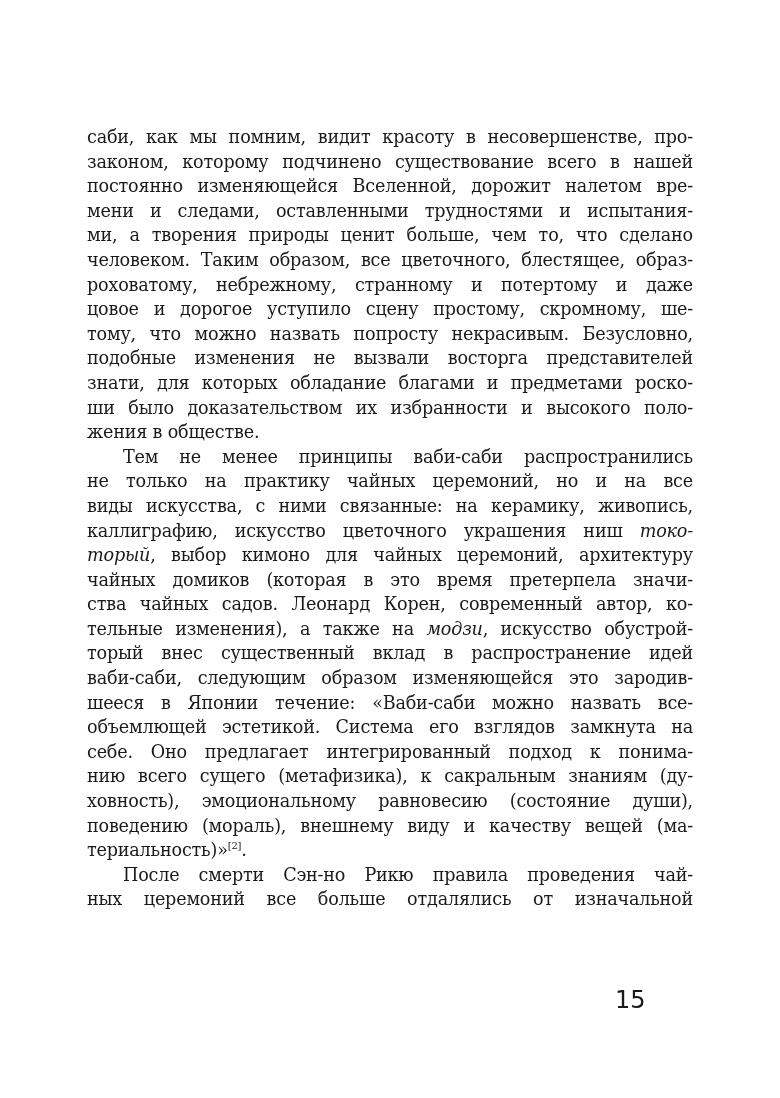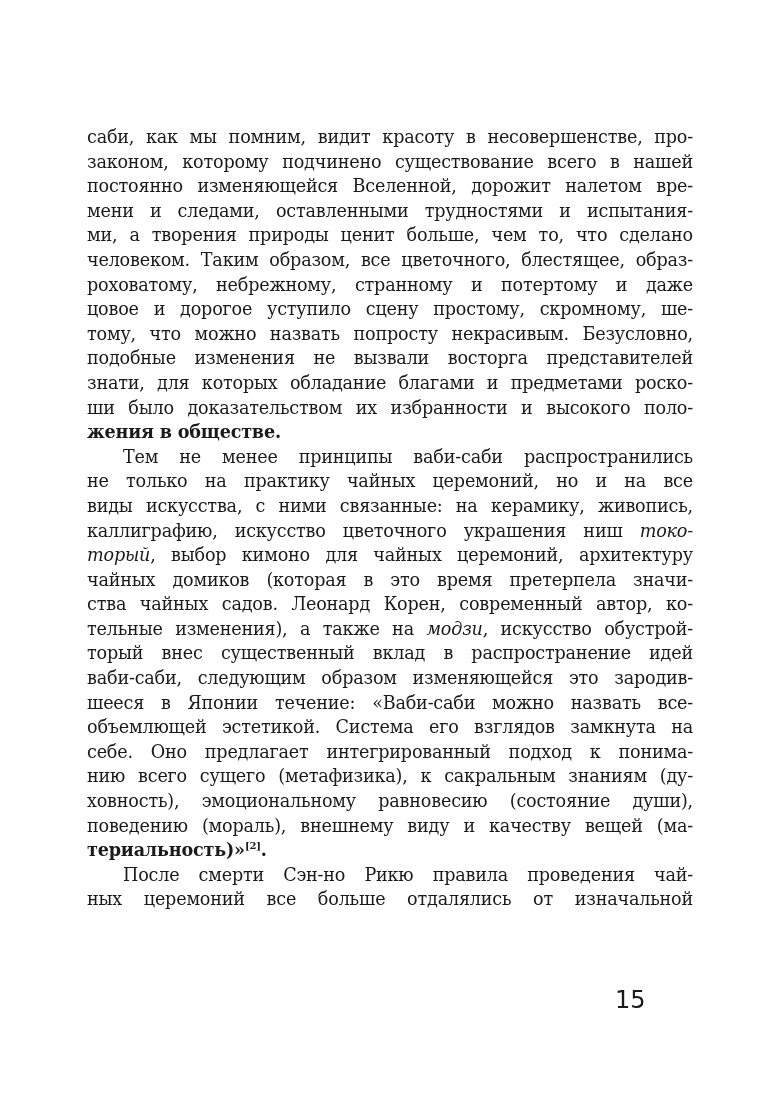--- a/index.html
+++ b/index.html
@@ -7,21 +7,21 @@
     .page {
       position: absolute; left: 87px; top: 125px; width: 606px;
       font-family: "DejaVu Serif", "Liberation Serif", serif;
       font-size: 17.6px; line-height: 24.6px; color: #1a1a1a;
     }
     .line {
       display: block; height: 24.6px; white-space: nowrap;
       text-align: justify; text-align-last: justify;
       letter-spacing: -0.2px;
     }
-    .line.last { text-align-last: left; font-weight: bold; }
+    .line.last { text-align-last: left; }
     .line.indent { text-indent: 36px; }
     sup { font-size: 10px; line-height: 0; vertical-align: 7px; }
     em { font-style: italic; }
     .page-number {
       position: absolute; left: 615px; top: 986px;
       font-family: "DejaVu Sans", "Liberation Sans", sans-serif;
       font-size: 24px; color: #1a1a1a;
     }
   </style>
 </head>

